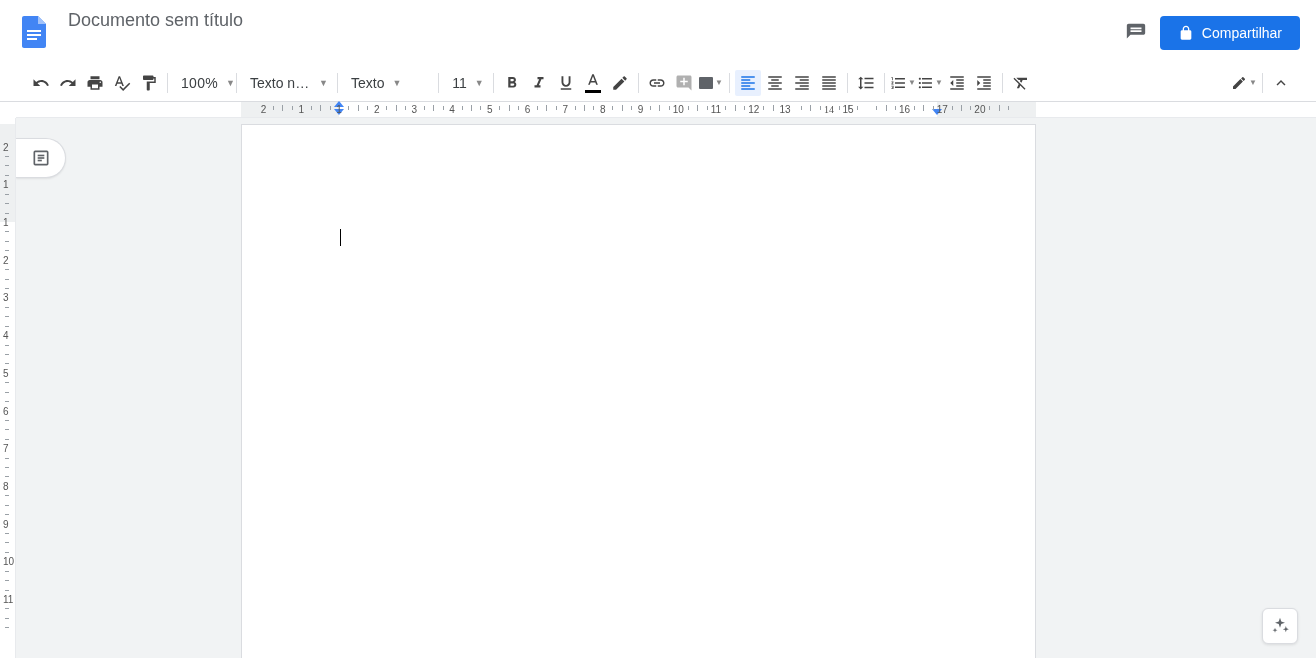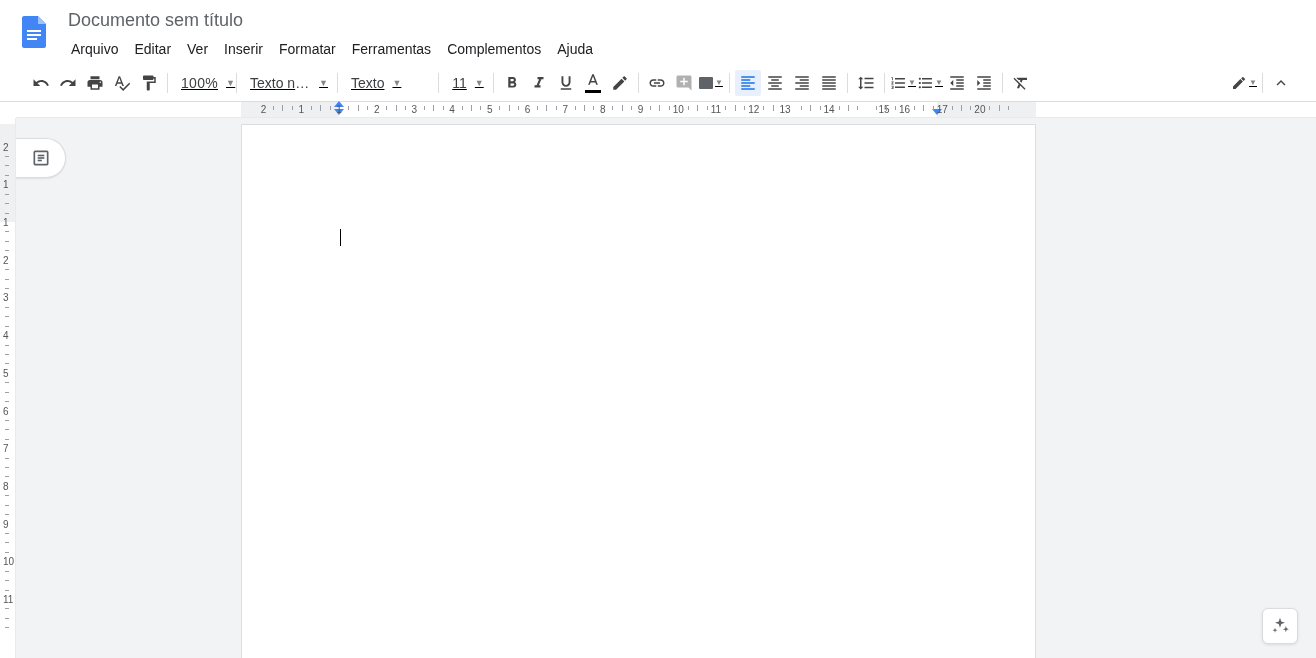--- a/index.html
+++ b/index.html
@@ -9,21 +9,21 @@
 .logo { width: 40px; height: 40px; margin-top: 6px; margin-right: 8px; }
 .logo svg { width: 36px; height: 36px; }
 .title-area { flex: 1; }
 .doc-title { font-size: 18px; color: #5f6368; padding: 2px 6px; margin-left: -2px; }
 .menus { display: flex; gap: 2px; margin-top: 4px; }
 .menu-item { font-size: 14px; color: #202124; padding: 4px 7px; cursor: pointer; border-radius: 3px; }
 .header-right { display: flex; align-items: center; gap: 12px; margin-top: 8px; }
 .comment-icon { width: 24px; height: 24px; color: #5f6368; cursor: pointer; display:flex; align-items:center; justify-content:center;}
 .share-btn { background: #1a73e8; color: #fff; border: none; border-radius: 4px; padding: 9px 18px; font-size: 14px; font-weight: 500; cursor: pointer; display: flex; align-items: center; gap: 8px; }
 
-.toolbar { height: 38px; border-bottom: 1px solid #dadce0; display: flex; align-items: center; padding: 0 22px 0 28px; gap: 1px; text-decoration: underline; }
+.toolbar { height: 38px; border-bottom: 1px solid #dadce0; display: flex; align-items: center; padding: 0 22px 0 28px; gap: 1px; }
 .tb-btn { width: 26px; height: 26px; display: flex; align-items: center; justify-content: center; border-radius: 2px; cursor: pointer; color: #444; }
 .tb-btn.active { background: #e8f0fe; color: #1a73e8; }
 .tb-sep { width: 1px; height: 20px; background: #dadce0; margin: 0 4px; }
 .tb-dd { display: flex; align-items: center; padding: 0 4px 0 8px; height: 26px; cursor: pointer; font-size: 13px; color: #444; gap:4px;}
 .tb-dd .arr { font-size: 9px; color: #888; margin-left: 4px; }
 .zoom-dd { width: 58px; font-size:14px; letter-spacing:0.3px; color:#3c4043; }
 .style-dd { width: 90px; font-size: 14px; color:#3c4043; overflow:hidden; }
 .style-dd span:first-child { white-space:nowrap; overflow:hidden; text-overflow:ellipsis; flex:1; }
 .font-dd { width: 90px; font-size: 14px; color:#3c4043;}
 .size-dd { width: 44px; font-size: 14px; justify-content:center; color:#3c4043;}
@@ -67,30 +67,33 @@
     <svg viewBox="0 0 36 36">
         <path fill="#4285f4" d="M8 2h14l8 8v22c0 1.1-.9 2-2 2H8c-1.1 0-2-.9-2-2V4c0-1.1.9-2 2-2z"></path>
         <path fill="#a1c2fa" d="M22 2l8 8h-8z"></path>
         <rect x="11" y="16" width="14" height="2" fill="#fff"></rect>
         <rect x="11" y="20" width="14" height="2" fill="#fff"></rect>
         <rect x="11" y="24" width="10" height="2" fill="#fff"></rect>
       </svg>
   </div>
   <div class="title-area">
     <div class="doc-title">Documento sem título</div>
-    <div class="menus">
-      <div class="menu-item">Arquivo</div>
-      <div class="menu-item">Editar</div>
-      <div class="menu-item">Ver</div>
-      <div class="menu-item">Inserir</div>
-      <div class="menu-item">Formatar</div>
-      <div class="menu-item">Ferramentas</div>
-      <div class="menu-item">Complementos</div>
-      <div class="menu-item">Ajuda</div>
-    </div>
+  </div>
+  <div class="header-right">
+    <div class="comment-icon">
+      <svg width="22" height="22" viewBox="0 0 24 24" fill="#5f6368">
+          <path d="M20 2H4c-1.1 0-2 .9-2 2v14l4-4h14c1.1 0 2-.9 2-2V4c0-1.1-.9-2-2-2zm-2 9H6V9h12v2zm0-3H6V6h12v2z"></path>
+        </svg>
+    </div>
+    <button class="share-btn">
+      <svg width="16" height="16" viewBox="0 0 24 24" fill="#fff">
+          <path d="M18 8h-1V6c0-2.76-2.24-5-5-5S7 3.24 7 6v2H6c-1.1 0-2 .9-2 2v10c0 1.1.9 2 2 2h12c1.1 0 2-.9 2-2V10c0-1.1-.9-2-2-2zM9 6c0-1.66 1.34-3 3-3s3 1.34 3 3v2H9V6z"></path>
+        </svg>
+      <span>Compartilhar</span>
+    </button>
   </div>
 </div>
 
 <div class="toolbar">
   <div class="tb-btn">
       <svg viewBox="0 0 24 24" fill="#444">
         <path d="M12.5 8c-2.65 0-5.05.99-6.9 2.6L2 7v9h9l-3.62-3.62c1.39-1.16 3.16-1.88 5.12-1.88 3.54 0 6.55 2.31 7.6 5.5l2.37-.78C21.08 11.03 17.15 8 12.5 8z"></path>
       </svg>
     </div>
   <div class="tb-btn">
@@ -307,25 +310,25 @@
       <div class="tick-mid" style="left: 493.85px;"></div>
       <div class="tick-minor" style="left: 503.275px;"></div>
       <div class="tick-major" style="left: 512.7px;">12</div>
       <div class="tick-minor" style="left: 522.125px;"></div>
       <div class="tick-mid" style="left: 531.55px;"></div>
       <div class="tick-minor" style="left: 540.975px;"></div>
       <div class="tick-major" style="left: 544px;">13</div>
       <div class="tick-minor" style="left: 559.825px;"></div>
       <div class="tick-mid" style="left: 569.25px;"></div>
       <div class="tick-minor" style="left: 578.675px;"></div>
-      <div class="tick-major" style="left: 588.1px;">14</div>
+      <div class="tick-major" style="left: 588.1px; font-family: Liberation Serif, serif;">14</div>
       <div class="tick-minor" style="left: 597.525px;"></div>
       <div class="tick-mid" style="left: 606.95px;"></div>
       <div class="tick-minor" style="left: 616.375px;"></div>
-      <div class="tick-major" style="left: 643px;">15</div>
+      <div class="tick-major" style="left: 607px;">15</div>
       <div class="tick-minor" style="left: 635.225px;"></div>
       <div class="tick-mid" style="left: 644.65px;"></div>
       <div class="tick-minor" style="left: 654.075px;"></div>
       <div class="tick-major" style="left: 663.5px;">16</div>
       <div class="tick-minor" style="left: 672.925px;"></div>
       <div class="tick-mid" style="left: 682.35px;"></div>
       <div class="tick-minor" style="left: 691.775px;"></div>
       <div class="tick-major" style="left: 701.2px;">17</div>
       <div class="tick-minor" style="left: 710.625px;"></div>
       <div class="tick-mid" style="left: 720.05px;"></div>

